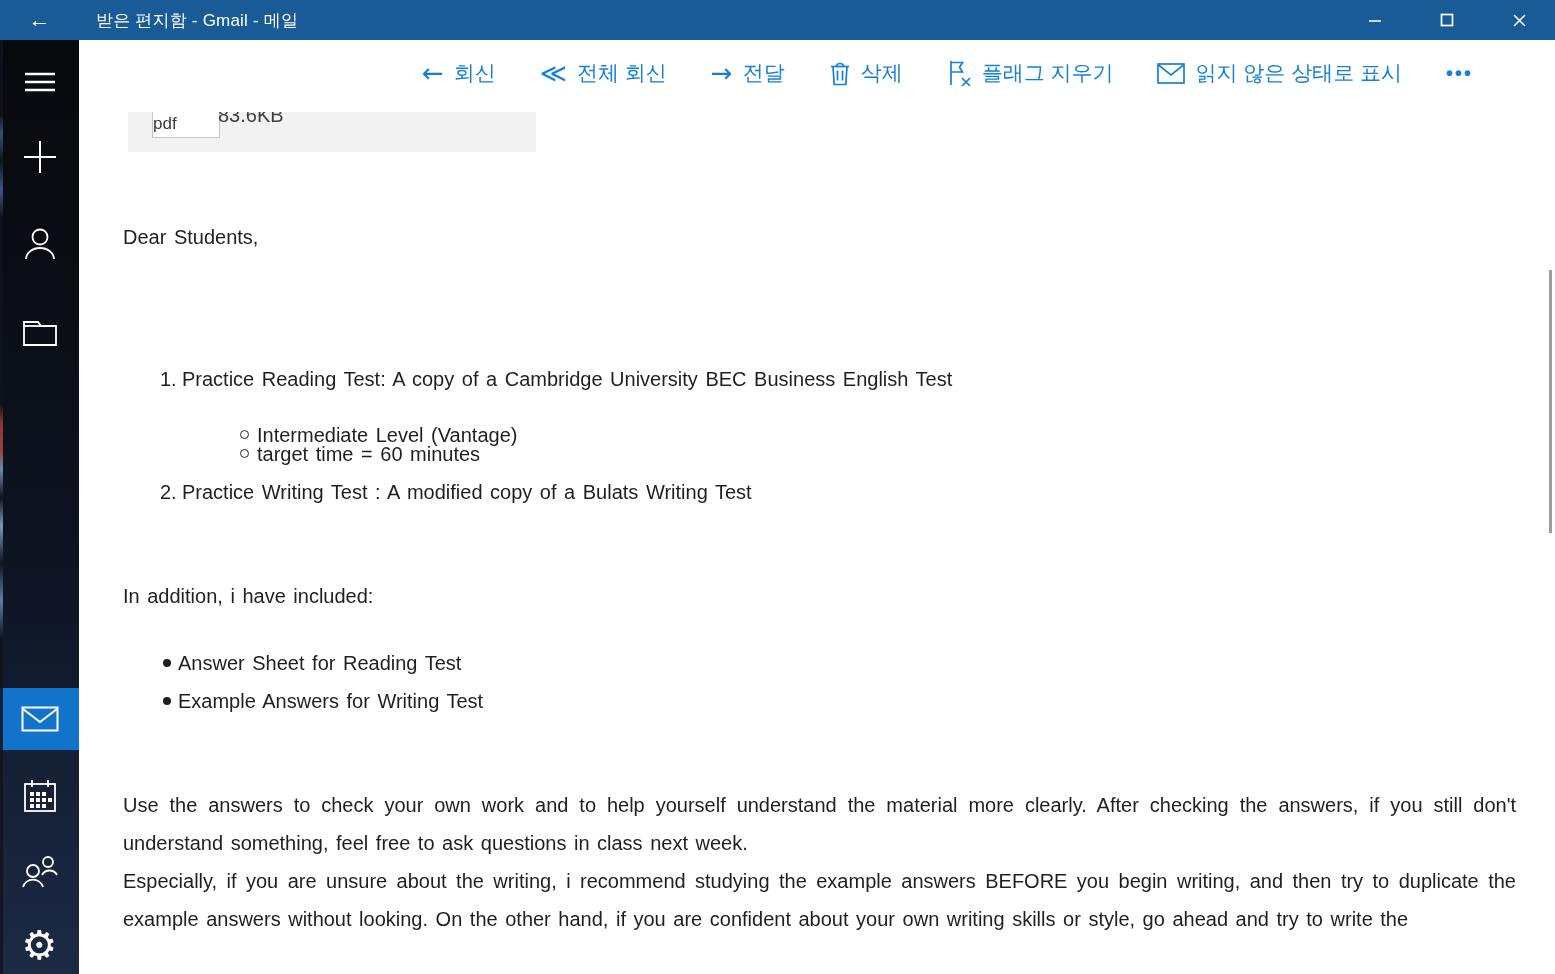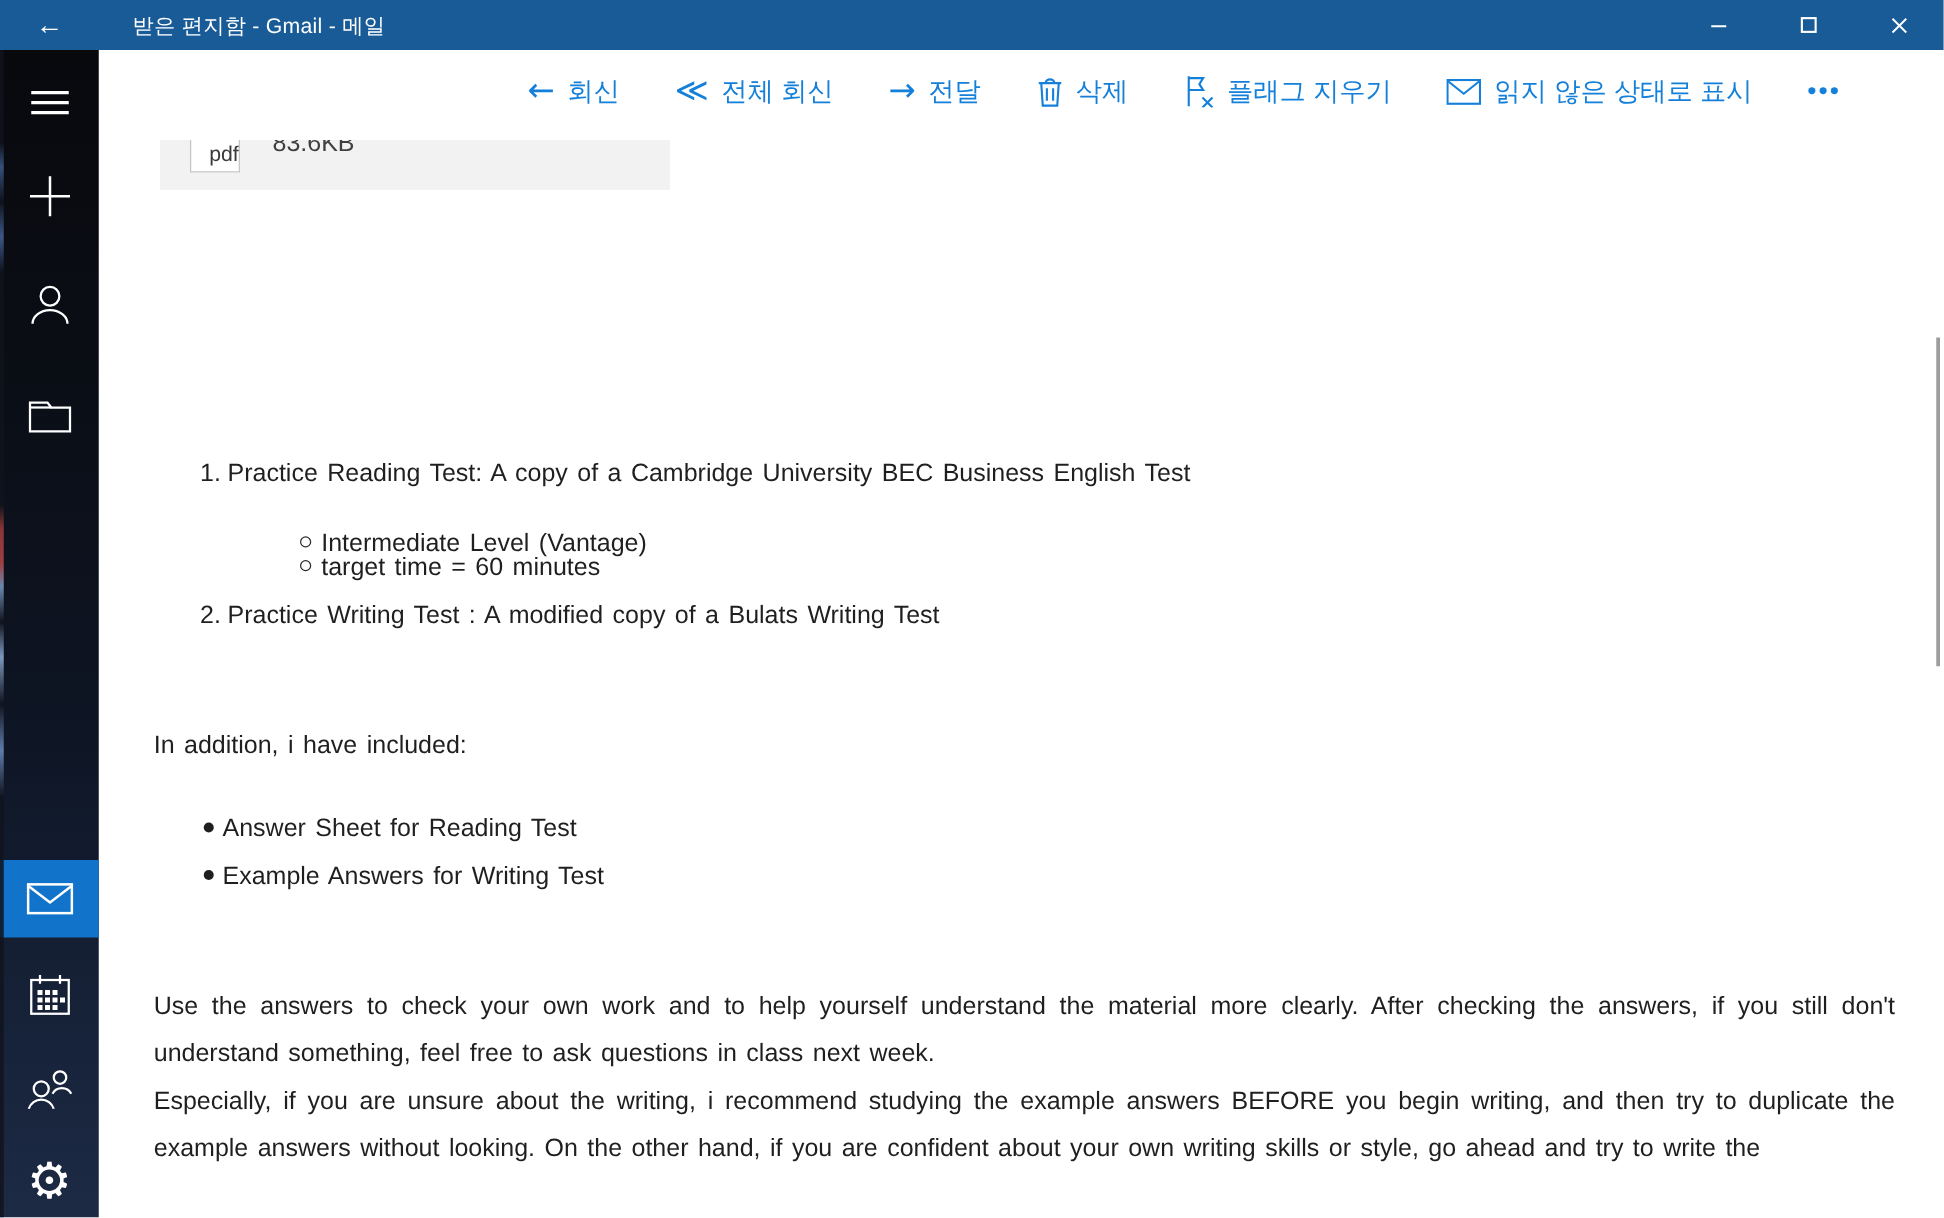--- a/index.html
+++ b/index.html
@@ -2,21 +2,21 @@
 <html><head>
 <meta charset="utf-8">
 <style>
   * { margin:0; padding:0; box-sizing:border-box; }
   html,body { width:1555px; height:974px; overflow:hidden; }
   body { font-family:"Liberation Sans","DejaVu Sans",sans-serif; background:#fff; position:relative; }
 
   
   .titlebar { position:absolute; left:0; top:0; width:1555px; height:40px; background:#195b97; display:flex; align-items:center; z-index:30; }
   .back-btn { width:79px; height:40px; display:flex; align-items:center; justify-content:center; color:#fff; font-size:22px; cursor:pointer; }
-  .win-title { color:#fff; font-size:17px; margin-left:27px; letter-spacing:.2px; }
+  .win-title { color:#fff; font-size:17px; margin-left:17px; letter-spacing:.2px; }
   .win-controls { position:absolute; right:0; top:0; height:40px; display:flex; }
   .win-btn { width:72px; height:40px; display:flex; align-items:center; justify-content:center; cursor:pointer; }
 
   
   .sidebar { position:absolute; left:0; top:40px; width:79px; height:934px;
     background:linear-gradient(180deg,#08090d 0%,#0a0d14 25%,#0d1422 55%,#17233a 85%,#1d2a44 100%); z-index:20; }
   .edge-sliver { position:absolute; left:0; top:40px; width:3px; height:934px; z-index:25; opacity:.85;
     background:linear-gradient(180deg,#10131c 0%,#10131c 8%,#3d5c8d 10%,#10131c 13%,#46639d 16%,#10131c 19%,#10131c 39%,#a23c3c 41%,#b64848 44%,#7a9cc6 46%,#10131c 49%,#8fb0d8 52%,#10131c 56%,#6d8fc0 60%,#10131c 64%,#10131c 100%); }
   .nav-btn { position:absolute; left:0; width:79px; height:56px; display:flex; align-items:center; justify-content:center; cursor:pointer; }
   .nav-btn svg { stroke:#fff; fill:none; stroke-width:1.8; }
@@ -28,21 +28,21 @@
 
   
   .toolbar { position:absolute; top:0; left:0; right:0; height:66px; background:#fff; display:flex; align-items:center; justify-content:flex-end; gap:44px; padding-right:82px; }
   .tb-item { display:flex; align-items:center; gap:10px; color:#1580da; font-size:21px; cursor:pointer; white-space:nowrap; }
   .tb-glyph { font-size:26px; line-height:1; font-family:"DejaVu Sans",sans-serif; }
   .tb-item svg { stroke:#1580da; fill:none; }
   .tb-more { color:#1580da; font-size:20px; letter-spacing:2px; font-weight:bold; cursor:pointer; }
 
   
   .attach-tile { position:absolute; left:49px; top:72px; width:408px; height:40px; background:#f2f2f2; overflow:hidden; cursor:pointer; }
-  .file-chip { position:absolute; left:24px; top:-12px; width:40px; height:38px; background:#fff; border:1px solid #c6c6c6; display:flex; align-items:flex-end; justify-content:flex-end; padding-bottom:3px; font-size:17px; color:#3a3a3a; }
+  .file-chip { position:absolute; left:24px; top:-12px; width:68px; height:38px; background:#fff; border:1px solid #c6c6c6; display:flex; align-items:flex-end; justify-content:flex-start; padding-bottom:3px; font-size:17px; color:#3a3a3a; }
   .file-size { position:absolute; left:90px; top:-8px; font-size:20px; color:#3f3f3f; }
 
   
   .tx { position:absolute; color:#1f1f1f; font-size:20px; line-height:38px; word-spacing:2px; }
   .col { left:44px; width:1393px; }
   .just { text-align:justify; }
   .num-row { display:flex; }
   .num-lbl { width:22px; flex:none; }
   .o-bullet { display:inline-block; width:9px; height:9px; border:1.5px solid #2a2a2a; border-radius:50%; margin-right:8px; vertical-align:middle; position:relative; top:-2px; }
   .dot-bullet { display:inline-block; width:8px; height:8px; background:#1f1f1f; border-radius:50%; margin-right:7px; vertical-align:middle; position:relative; top:-2px; }
@@ -190,20 +190,21 @@
     </div>
   </div>
 
   <div class="attach-tile">
     <div class="file-chip">
       <span>pdf</span>
     </div>
     <span class="file-size">83.6KB</span>
   </div>
 
+  <div class="tx col" style="top:178px">Dear Students,</div>
 
 
   <div class="tx num-row" style="top:320px; left:81px; width:1356px">
     <span class="num-lbl">1.</span>
     <span>Practice Reading Test:  A copy of a Cambridge University BEC Business English Test</span>
   </div>
   <div class="tx" style="top:376px; left:161px">
     <span class="o-bullet"></span><span>Intermediate Level (Vantage)</span>
   </div>
   <div class="tx" style="top:395px; left:161px">

